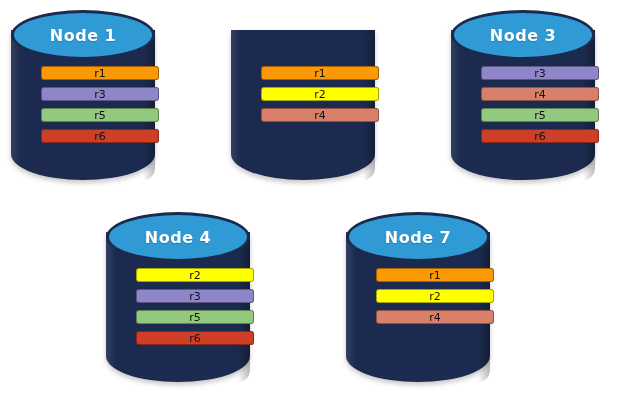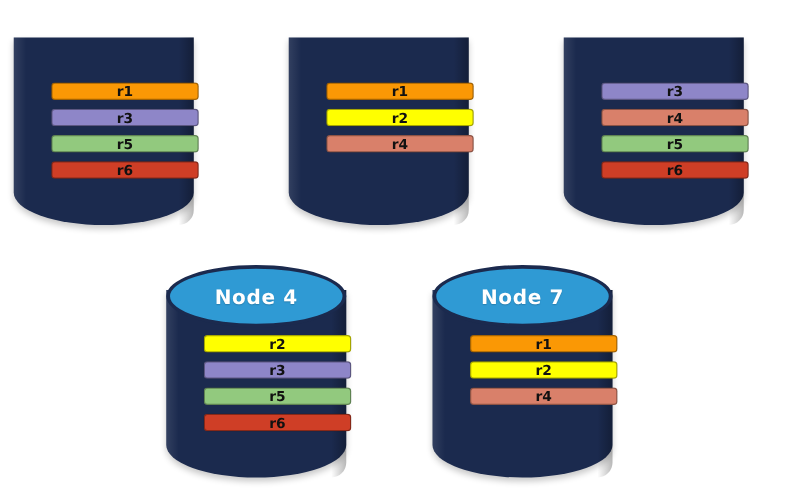--- a/index.html
+++ b/index.html
@@ -102,31 +102,34 @@
     border: 1px solid rgba(0,0,0,0.35);
     box-sizing: border-box;
     display: flex;
     align-items: center;
     justify-content: center;
   }
   .replica:last-child { margin-bottom: 0; }
 
   .replica-label {
     font-size: 11px;
-    font-weight: bold;
+    font-weight: normal;
     color: #111111;
     line-height: 1;
   }
 </style>
 </head>
 <body>
 
 <div id="diagram" style="background: rgb(255, 255, 255);">
     <div class="node" style="left: 11px; top: 8px;">
       <div class="cyl-body" style="background: rgb(27, 42, 78);"></div>
+      <div class="cyl-top" style="background: rgb(47, 154, 212); border-color: rgb(27, 42, 78);">
+        <span class="node-title" style="color: rgb(255, 255, 255);">Node  1</span>
+      </div>
       <div class="replicas">
         <div class="replica" style="background: rgb(250, 152, 5);">
           <span class="replica-label" style="color: rgb(17, 17, 17);">r1</span>
         </div>
         <div class="replica" style="background: rgb(142, 134, 200);">
           <span class="replica-label" style="color: rgb(17, 17, 17);">r3</span>
         </div>
         <div class="replica" style="background: rgb(146, 201, 126);">
           <span class="replica-label" style="color: rgb(17, 17, 17);">r5</span>
         </div>
@@ -144,36 +147,39 @@
         <div class="replica" style="background: rgb(255, 255, 0);">
           <span class="replica-label" style="color: rgb(17, 17, 17);">r2</span>
         </div>
         <div class="replica" style="background: rgb(217, 128, 106);">
           <span class="replica-label" style="color: rgb(17, 17, 17);">r4</span>
         </div>
       </div>
     </div>
     <div class="node" style="left: 451px; top: 8px;">
       <div class="cyl-body" style="background: rgb(27, 42, 78);"></div>
+      <div class="cyl-top" style="background: rgb(47, 154, 212); border-color: rgb(27, 42, 78);">
+        <span class="node-title" style="color: rgb(255, 255, 255);">Node  3</span>
+      </div>
       <div class="replicas">
         <div class="replica" style="background: rgb(142, 134, 200);">
           <span class="replica-label" style="color: rgb(17, 17, 17);">r3</span>
         </div>
         <div class="replica" style="background: rgb(217, 128, 106);">
           <span class="replica-label" style="color: rgb(17, 17, 17);">r4</span>
         </div>
         <div class="replica" style="background: rgb(146, 201, 126);">
           <span class="replica-label" style="color: rgb(17, 17, 17);">r5</span>
         </div>
         <div class="replica" style="background: rgb(207, 62, 38);">
           <span class="replica-label" style="color: rgb(17, 17, 17);">r6</span>
         </div>
       </div>
     </div>
-    <div class="node" style="left: 133px; top: 210px;">
+    <div class="node" style="left: 106px; top: 210px;">
       <div class="cyl-body" style="background: rgb(27, 42, 78);"></div>
       <div class="cyl-top" style="background: rgb(47, 154, 212); border-color: rgb(27, 42, 78);">
         <span class="node-title" style="color: rgb(255, 255, 255);">Node  4</span>
       </div>
       <div class="replicas">
         <div class="replica" style="background: rgb(255, 255, 0);">
           <span class="replica-label" style="color: rgb(17, 17, 17);">r2</span>
         </div>
         <div class="replica" style="background: rgb(142, 134, 200);">
           <span class="replica-label" style="color: rgb(17, 17, 17);">r3</span>

